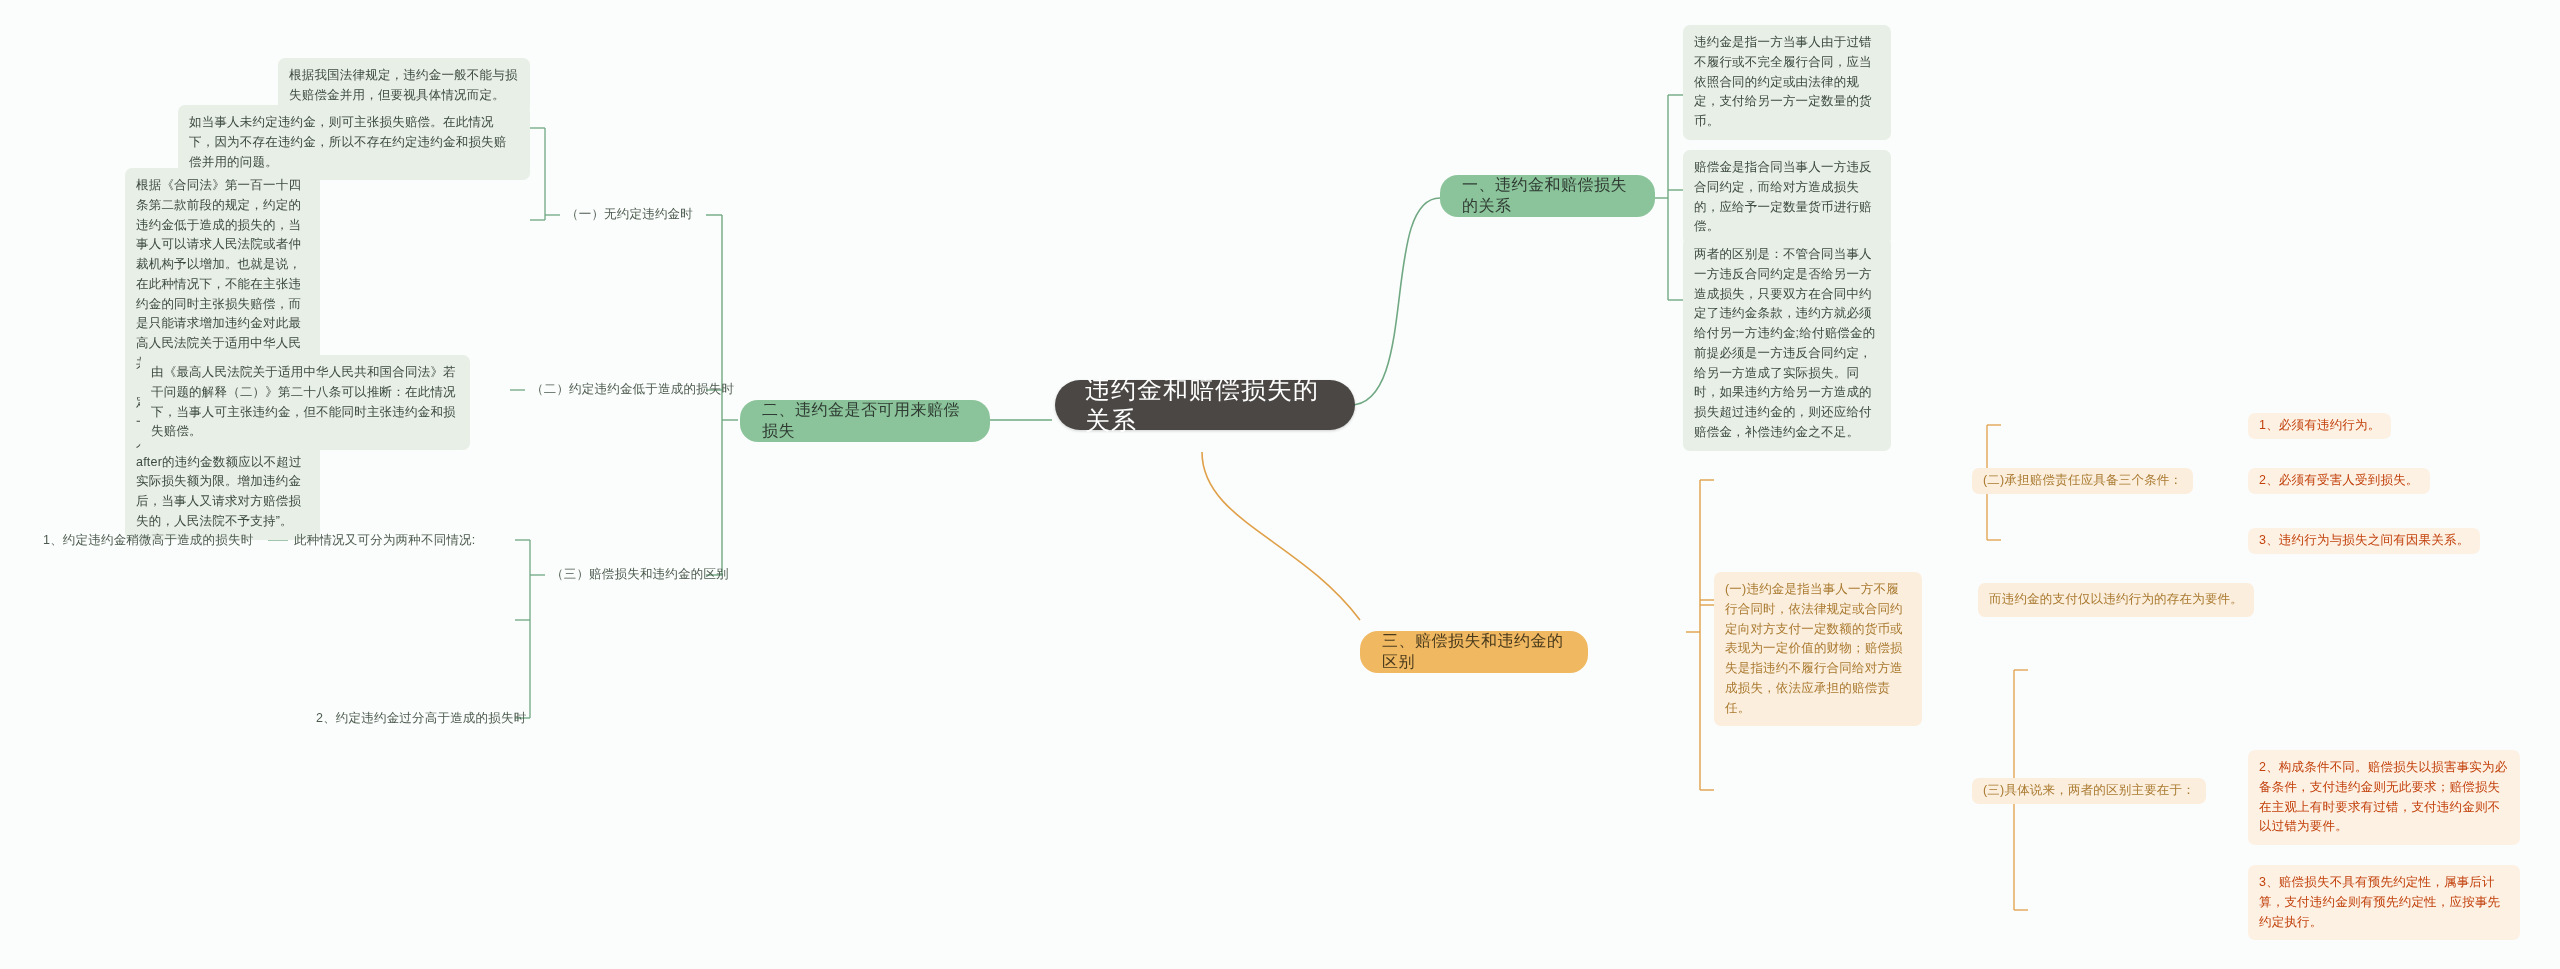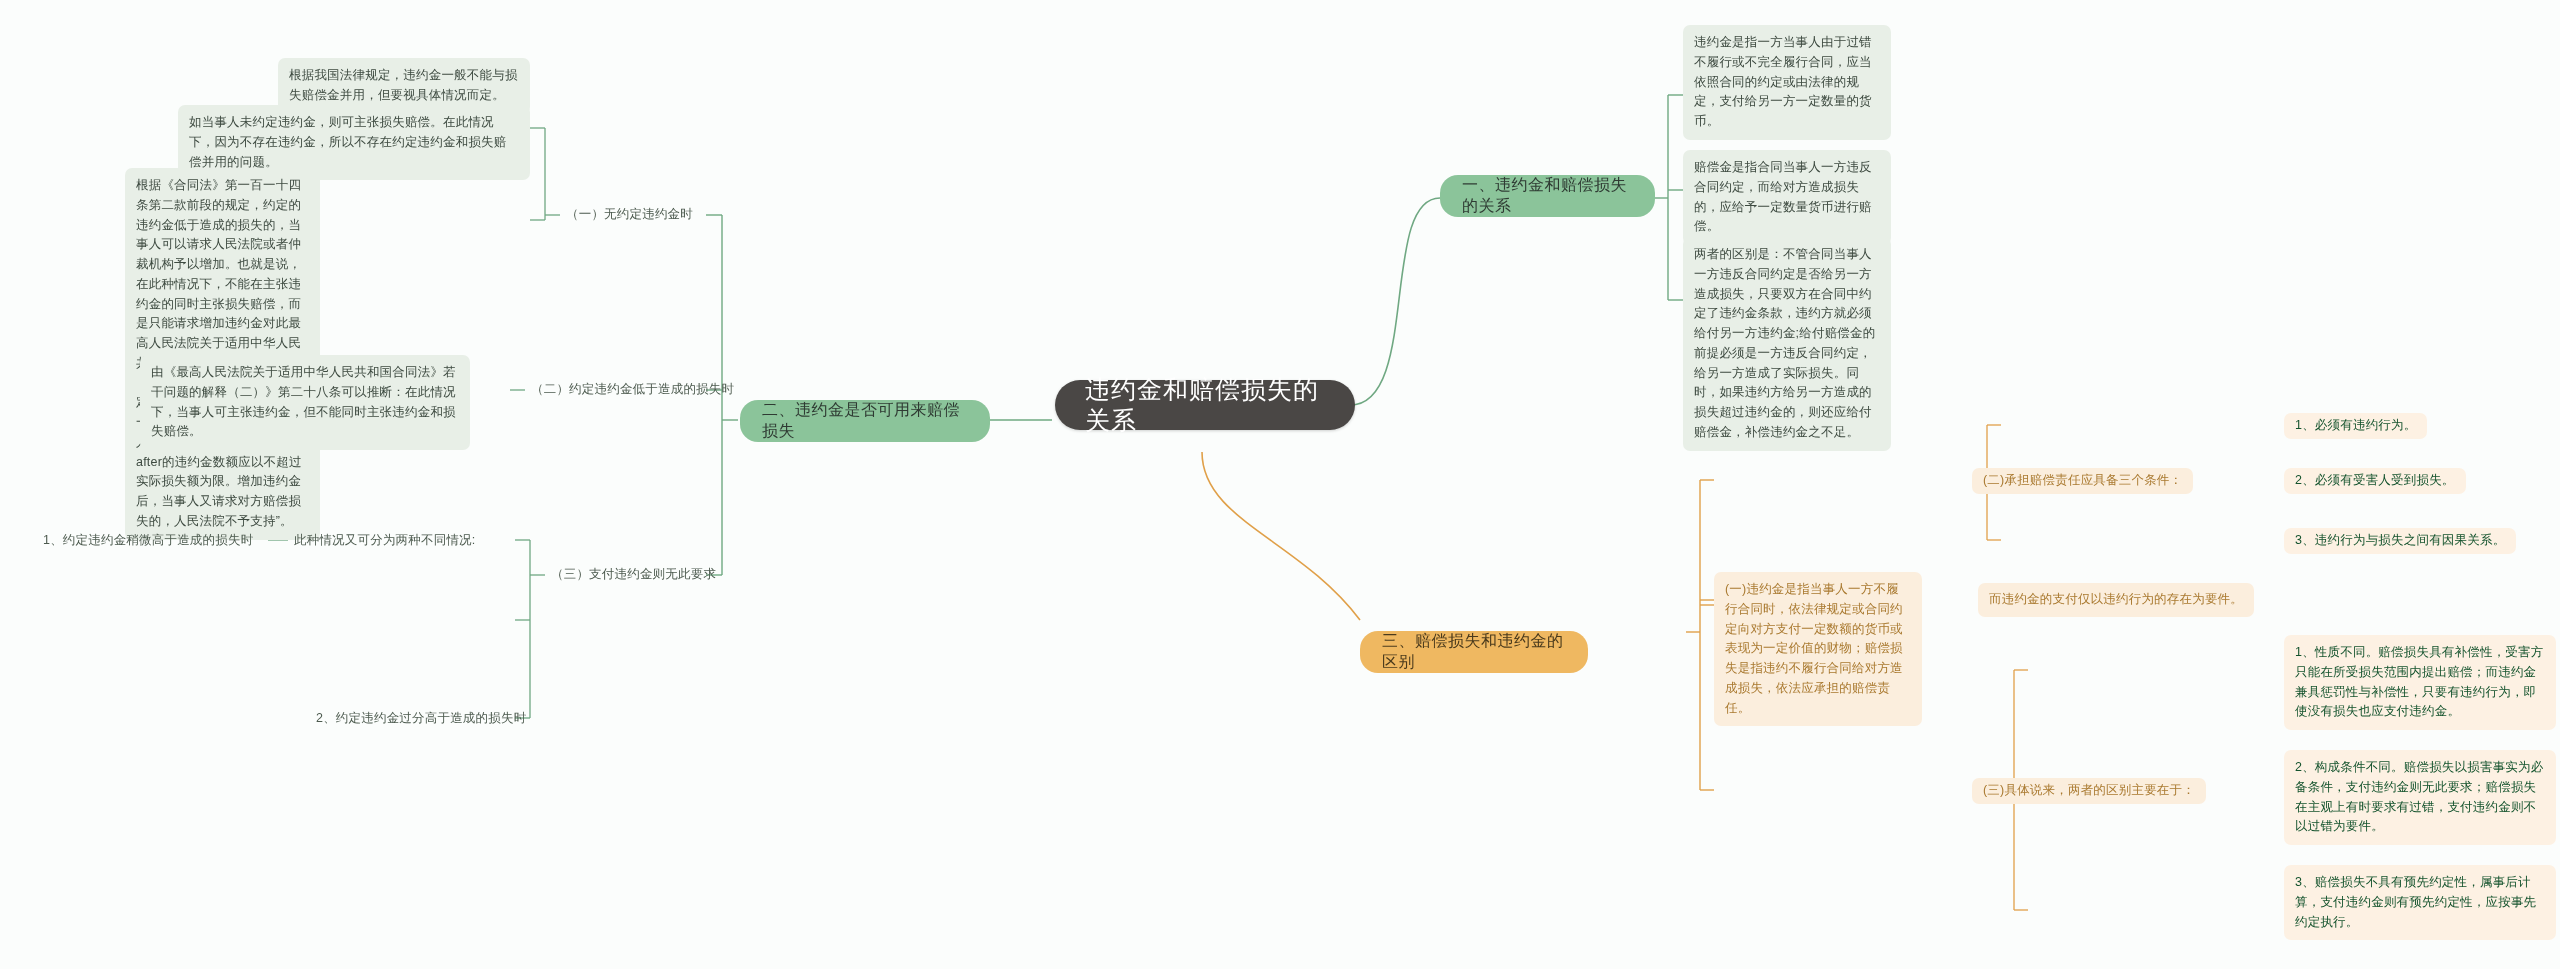--- a/index.html
+++ b/index.html
@@ -68,22 +68,21 @@
   .box.green {
     background: #e8efe7;
     color: #3d4a40;
   }
   .box.orange {
     background: #fbeedd;
     color: #a9792f;
   }
   .box.orange2 {
     background: #fdf1e3;
-    color: #14532d;
-    margin-left: 36px;
+    color: #c2410c;
   }
   .box.plain {
     background: transparent;
     color: #4c5a4e;
     padding: 4px 6px;
   }
   .t-left  { text-align: left; }
   .nowrap { white-space: nowrap; }
 </style>
 </head>
@@ -198,21 +197,21 @@
   </div>
 
   <div class="node box plain t-left nowrap" style="left:525px; top:378px; height:24px;">
     <span>（二）约定违约金低于造成的损失时</span>
   </div>
   <div class="node box green t-left" style="left:125px; top:168px; width:195px;">
     <span>根据《合同法》第一百一十四条第二款前段的规定，约定的违约金低于造成的损失的，当事人可以请求人民法院或者仲裁机构予以增加。也就是说，在此种情况下，不能在主张违约金的同时主张损失赔偿，而是只能请求增加违约金对此最高人民法院关于适用中华人民共和国合同法若干问题的解释（二）第二十八条作了明确规定：“当事人依照合同法第一百一十四条第二款的规定，请求人民法院增加违约金的，增加after的违约金数额应以不超过实际损失额为限。增加违约金后，当事人又请求对方赔偿损失的，人民法院不予支持”。</span>
   </div>
 
   <div class="node box plain t-left nowrap" style="left:545px; top:563px; height:24px;">
-    <span>（三）支付违约金则无此要求</span>
+    <span>（三）赔偿损失和违约金的区别</span>
   </div>
   <div class="node box plain t-left nowrap" style="left:37px; top:529px; height:24px;">
     <span>1、约定违约金稍微高于造成的损失时</span>
   </div>
   <div class="node box plain t-left nowrap" style="left:288px; top:529px; height:24px;text-align:center;">
     <span>此种情况又可分为两种不同情况:</span>
   </div>
   <div class="node box green t-left" style="left:140px; top:355px; width:330px;">
     <span>由《最高人民法院关于适用中华人民共和国合同法》若干问题的解释（二）》第二十八条可以推断：在此情况下，当事人可主张违约金，但不能同时主张违约金和损失赔偿。</span>
   </div>
@@ -241,23 +240,20 @@
     <span>3、违约行为与损失之间有因果关系。</span>
   </div>
 
   <div class="node box orange t-left nowrap" style="left:1978px; top:583px; height:34px;">
     <span>而违约金的支付仅以违约行为的存在为要件。</span>
   </div>
 
   <div class="node box orange t-left nowrap" style="left:1972px; top:778px; height:26px;">
     <span>(三)具体说来，两者的区别主要在于：</span>
   </div>
-  <div class="node box orange2 t-left" style="left:2248px; top:635px; width:272px;">
-    <span>1、性质不同。赔偿损失具有补偿性，受害方只能在所受损失范围内提出赔偿；而违约金兼具惩罚性与补偿性，只要有违约行为，即使没有损失也应支付违约金。</span>
-  </div>
   <div class="node box orange2 t-left" style="left:2248px; top:750px; width:272px;">
     <span>2、构成条件不同。赔偿损失以损害事实为必备条件，支付违约金则无此要求；赔偿损失在主观上有时要求有过错，支付违约金则不以过错为要件。</span>
   </div>
   <div class="node box orange2 t-left" style="left:2248px; top:865px; width:272px;">
     <span>3、赔偿损失不具有预先约定性，属事后计算，支付违约金则有预先约定性，应按事先约定执行。</span>
   </div>
 
 </div>
 
 </body></html>

